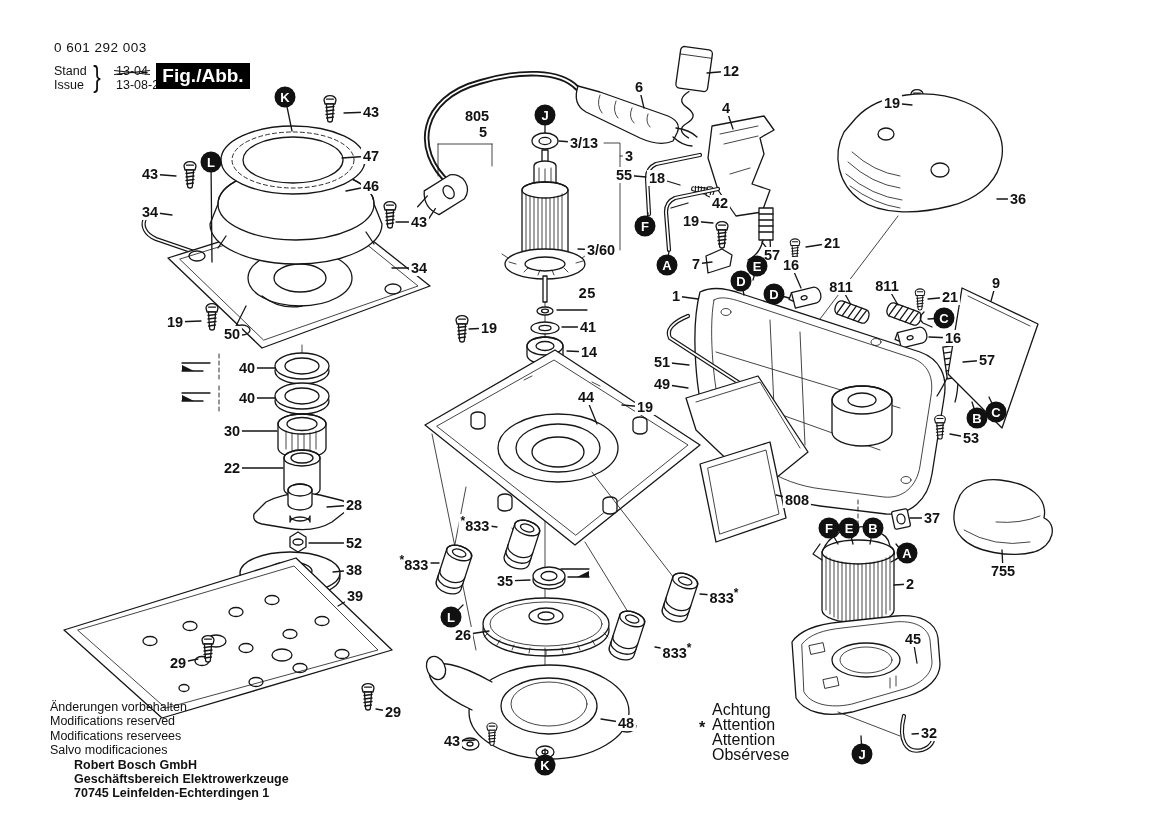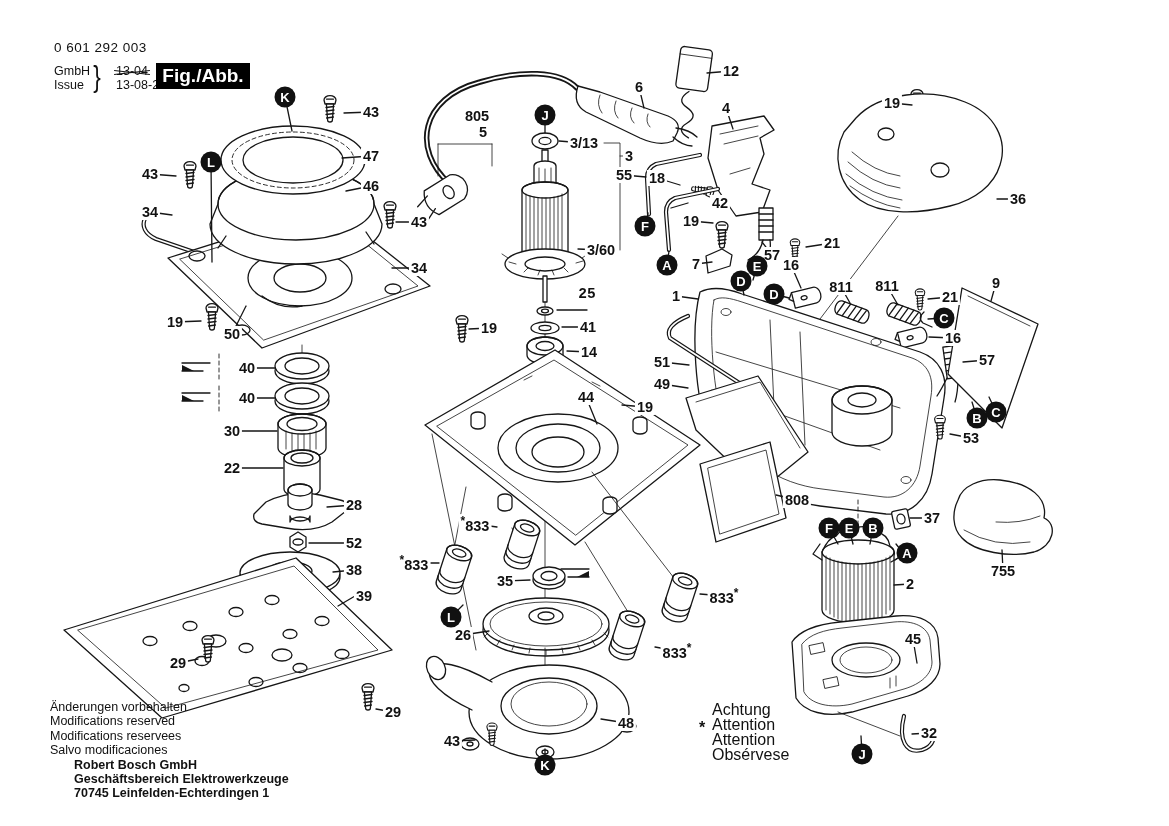--- a/index.html
+++ b/index.html
@@ -418,21 +418,21 @@
         <line x1="873" y1="528" x2="870" y2="544" stroke="#161616" stroke-width="1.3"></line>
         <line x1="907" y1="553" x2="891" y2="562" stroke="#161616" stroke-width="1.3"></line>
         <line x1="451" y1="617" x2="463" y2="605" stroke="#161616" stroke-width="1.3"></line>
         <line x1="545" y1="765" x2="545" y2="749" stroke="#161616" stroke-width="1.3"></line>
         <line x1="862" y1="754" x2="861" y2="736" stroke="#161616" stroke-width="1.3"></line>
       </g>
   </svg>
 
   <div class="hdr">0 601 292 003</div>
   <div class="stand">
-    <div>GmbH</div>
+    <div>Stand</div>
     <div>Issue</div>
   </div>
   <div class="brace">}</div>
   <div class="dates">
     <div><span class="crossed">13-04</span></div>
     <div>13-08-28</div>
   </div>
   <div class="figbox">Fig./Abb. 1</div>
 
   <div class="footer" id="footer-block">
@@ -463,21 +463,21 @@
       <div class="callout" style="left: 419px; top: 268px;">34</div>
       <div class="callout" style="left: 175px; top: 322px;">19</div>
       <div class="callout" style="left: 232px; top: 334px;">50</div>
       <div class="callout" style="left: 247px; top: 368px;">40</div>
       <div class="callout" style="left: 247px; top: 398px;">40</div>
       <div class="callout" style="left: 232px; top: 431px;">30</div>
       <div class="callout" style="left: 232px; top: 468px;">22</div>
       <div class="callout" style="left: 354px; top: 505px;">28</div>
       <div class="callout" style="left: 354px; top: 543px;">52</div>
       <div class="callout" style="left: 354px; top: 570px;">38</div>
-      <div class="callout" style="left: 364px; top: 596px;">39</div>
+      <div class="callout" style="left: 355px; top: 596px;">39</div>
       <div class="callout" style="left: 178px; top: 663px;">29</div>
       <div class="callout" style="left: 393px; top: 712px;">29</div>
       <div class="callout" style="left: 477px; top: 116px;">805</div>
       <div class="callout" style="left: 483px; top: 132px;">5</div>
       <div class="callout" style="left: 584px; top: 143px;">3/13</div>
       <div class="callout" style="left: 629px; top: 156px;">3</div>
       <div class="callout" style="left: 601px; top: 250px;">3/60</div>
       <div class="callout" style="left: 639px; top: 87px;">6</div>
       <div class="callout" style="left: 731px; top: 71px;">12</div>
       <div class="callout" style="left: 726px; top: 108px;">4</div>

